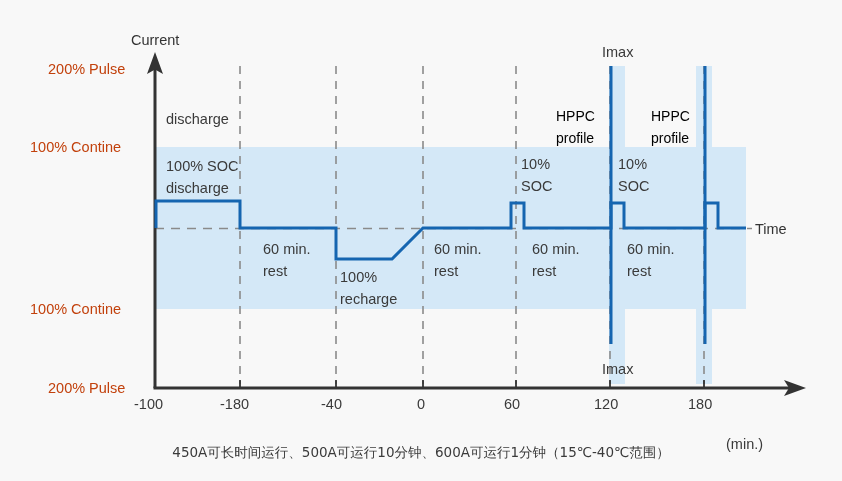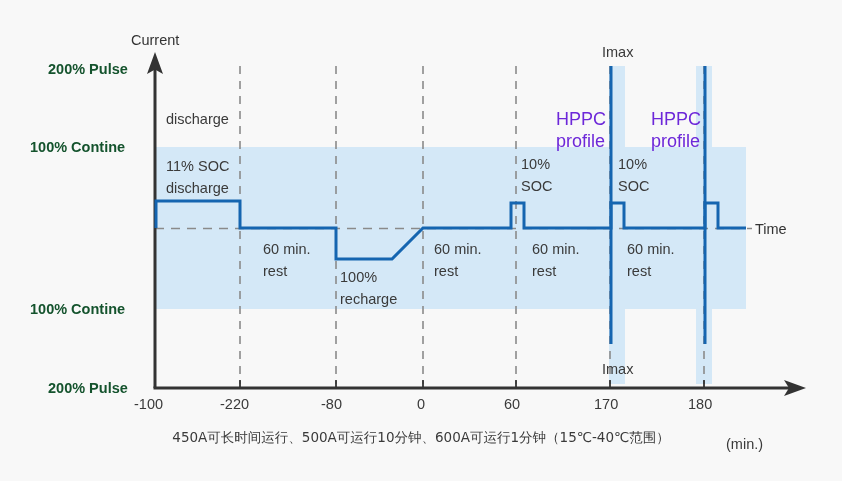--- a/index.html
+++ b/index.html
@@ -9,24 +9,24 @@
     font-family:"Liberation Sans","DejaVu Sans",sans-serif;
     overflow:hidden;
     position:relative;
   }
   #stage{position:absolute;left:0;top:0;width:842px;height:362px;}
   svg#chart{position:absolute;left:0;top:0;width:842px;height:481px;display:block;}
 
   .lbl{position:absolute;white-space:nowrap;color:#3a3a3a;font-size:14.5px;line-height:1.25;}
   .lbl-axis-title{font-size:14.5px;color:#333;}
   .lbl-tick{font-size:14.5px;color:#3a3a3a;}
-  .lbl-y{font-size:14.5px;color:#14532d;font-weight:bold;}
-  .lbl-purple{color:#6d28d9;font-size:18px;line-height:1.25;}
+  .lbl-y{font-size:14.5px;color:#c2410c;}
+  .lbl-purple{color:#000000;font-size:14px;line-height:1.25;}
   .caption{
-    position:absolute;left:0;top:429px;width:842px;
+    position:absolute;left:0;top:444px;width:842px;
     text-align:center;font-size:13.5px;color:#3a3a3a;
     font-family:"DejaVu Sans","Liberation Sans",sans-serif;
   }
 </style>
 </head>
 <body>
 
 <div id="stage">
 
   <svg id="chart" viewBox="0 0 842 481">
@@ -72,31 +72,31 @@
 
   <div class="lbl lbl-axis-title" style="left:131px;top:31px;">Current</div>
   <div class="lbl lbl-axis-title" style="left:755px;top:220px;">Time</div>
 
   <div class="lbl lbl-y" style="left:48px;top:60px;">200% Pulse</div>
   <div class="lbl lbl-y" style="left:30px;top:138px;">100% Contine</div>
   <div class="lbl lbl-y" style="left:30px;top:300px;">100% Contine</div>
   <div class="lbl lbl-y" style="left:48px;top:379px;">200% Pulse</div>
 
   <div class="lbl lbl-tick" style="left:134px;top:395px;">-100</div>
-  <div class="lbl lbl-tick" style="left:220px;top:395px;">-220</div>
-  <div class="lbl lbl-tick" style="left:321px;top:395px;">-80</div>
+  <div class="lbl lbl-tick" style="left:220px;top:395px;">-180</div>
+  <div class="lbl lbl-tick" style="left:321px;top:395px;">-40</div>
   <div class="lbl lbl-tick" style="left:417px;top:395px;">0</div>
   <div class="lbl lbl-tick" style="left:504px;top:395px;">60</div>
-  <div class="lbl lbl-tick" style="left:594px;top:395px;">170</div>
+  <div class="lbl lbl-tick" style="left:594px;top:395px;">120</div>
   <div class="lbl lbl-tick" style="left:688px;top:395px;">180</div>
   <div class="lbl lbl-tick" style="left:726px;top:395px;margin-top:40px;">(min.)</div>
 
   <div class="lbl" style="left:166px;top:110px;">discharge</div>
 
-  <div class="lbl" style="left:166px;top:157px;">11% SOC</div>
+  <div class="lbl" style="left:166px;top:157px;">100% SOC</div>
   <div class="lbl" style="left:166px;top:179px;">discharge</div>
 
   <div class="lbl" style="left:263px;top:240px;">60 min.</div>
   <div class="lbl" style="left:263px;top:262px;">rest</div>
 
   <div class="lbl" style="left:340px;top:268px;">100%</div>
   <div class="lbl" style="left:340px;top:290px;">recharge</div>
 
   <div class="lbl" style="left:434px;top:240px;">60 min.</div>
   <div class="lbl" style="left:434px;top:262px;">rest</div>

